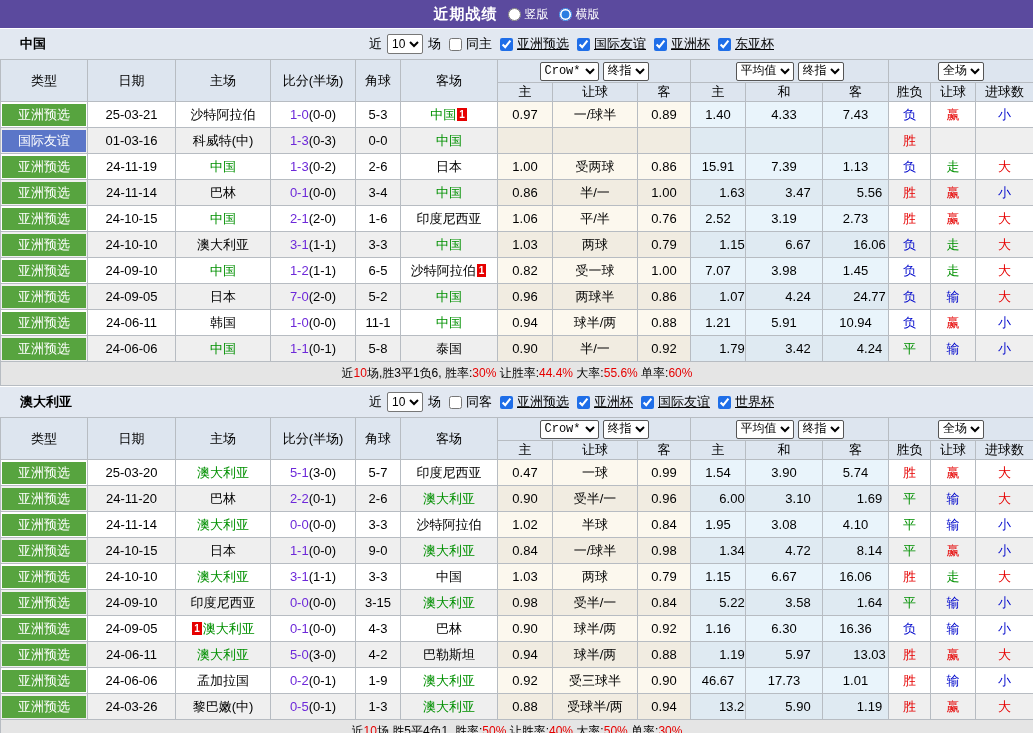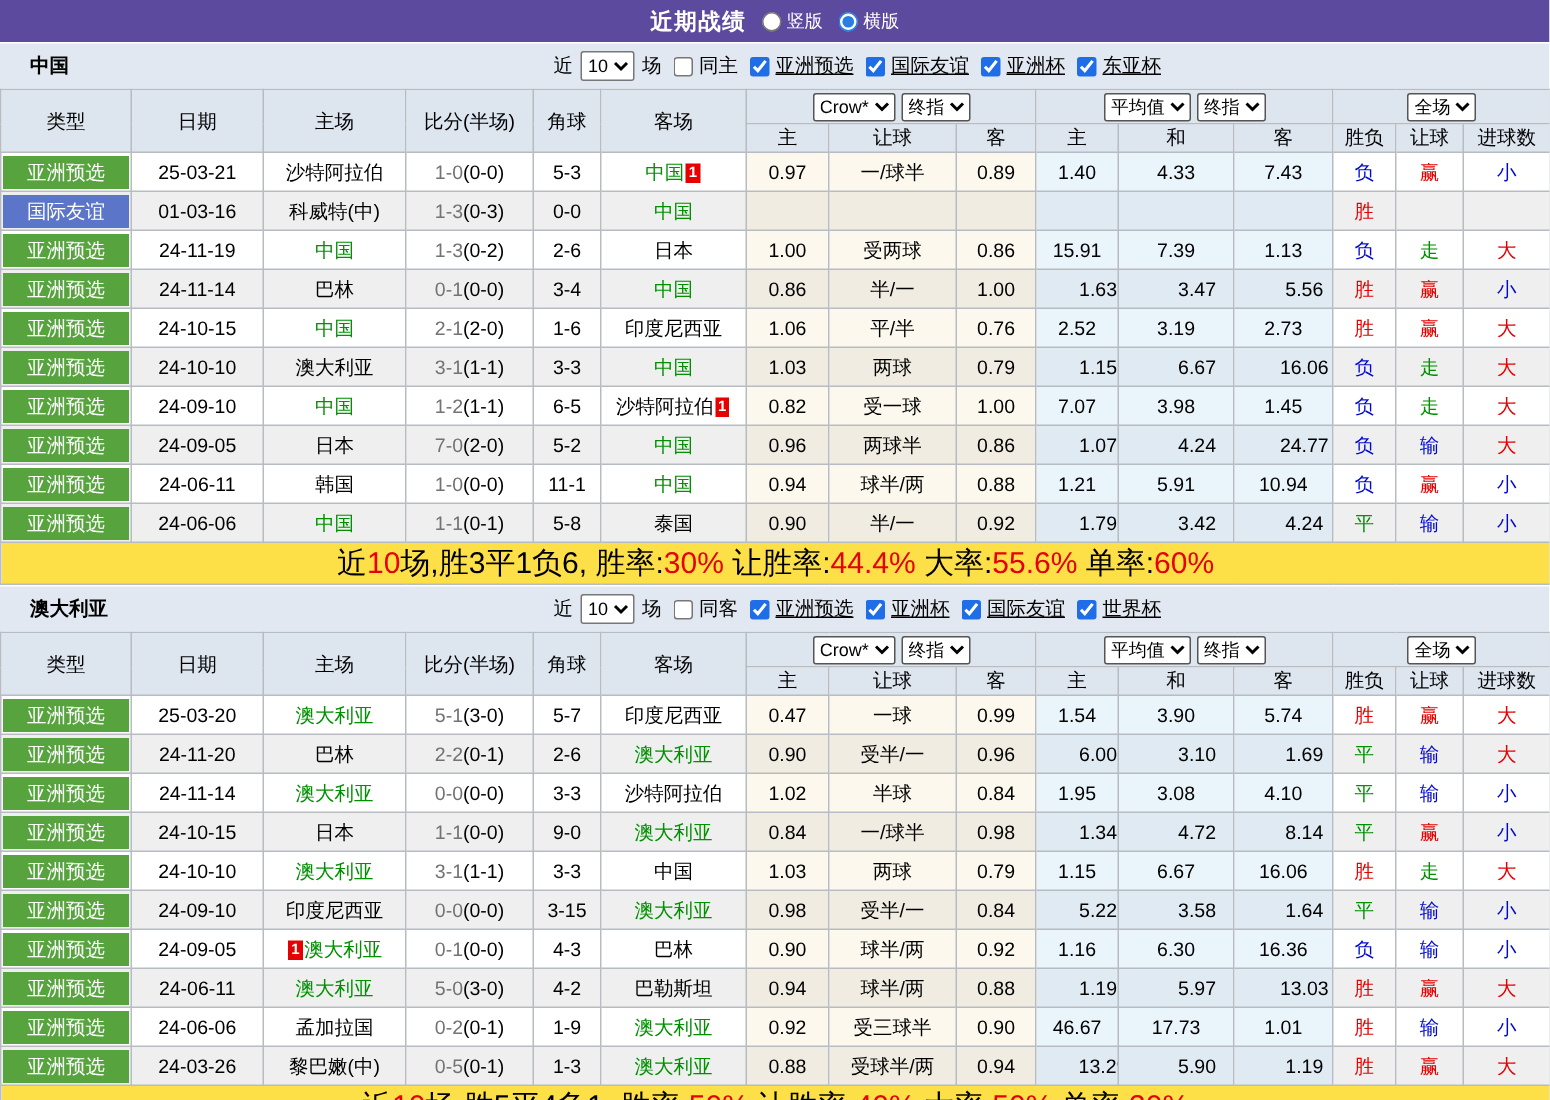--- a/index.html
+++ b/index.html
@@ -19,41 +19,41 @@
   .filters select { font-size:12px; height:20px; border:1px solid #777; background:#fff; border-radius:2px; margin:0 3px; }
   .filters input[type=checkbox] { width:13px; height:13px; margin:0 2px 0 6px; accent-color:#1f6ee8; }
   .league { text-decoration:underline; cursor:pointer; }
 
   
   table { width:1033px; border-collapse:collapse; table-layout:fixed; font-size:13px; }
   th,td { border:1px solid #b7bcc2; text-align:center; padding:0; overflow:hidden; white-space:nowrap; }
   thead th { background:#dde5ef; font-weight:normal; }
   .sel-row th { height:23px; }
   .sub-row th { height:18px; font-size:13px; }
-  thead select { font-size:12px; height:19px; border:1px solid #555; background:#fff; border-radius:2px; margin:0 2px; }
+  thead select { font-size:12px; height:19px; border:1px solid #555; background:#fff; border-radius:2px; margin:0 2px;font-family:Liberation Mono, monospace; }
   tbody td { height:26px; background:#fff; }
   tbody tr.alt td { background:#efefef; }
   td.crow { background:#fcf8ee; }
   tr.alt td.crow { background:#f1ece1; }
   td.avg { background:#e9f4fb; }
   tr.alt td.avg { background:#dfeaf2;padding-left:28px; }
 
   .badge-type { display:block; margin:1px; height:22px; line-height:22px; color:#fff; font-size:13px; }
   .tc-g { background:#57a43f; }
   .tc-b { background:#5b76c8; }
 
   .green-team { color:#009000; }
-  .score-ft { color:#737373; }
+  .score-ft { color:#6d28d9; }
   .red-badge { display:inline-block; background:#e60000; color:#fff; font-size:10px; font-weight:bold; line-height:13px; height:13px; padding:0 2px; margin:0 1px; vertical-align:1px; }
 
   .res-red { color:#e60000; }
   .res-green { color:#009000; }
   .res-blue { color:#0008cc; }
 
-  tfoot td.summary { height:24px; background:#fde047; font-size:20px; }
+  tfoot td.summary { height:24px; background:#e5e5e5; font-size:12px; }
   tfoot td.summary .red { color:#e60000; }
 </style>
 </head>
 <body>
 
 <div class="title-bar">
   <span class="title">近期战绩</span>
   <span class="radio-pair">
     <input type="radio" name="layout" style="">
     <span>竖版</span>

